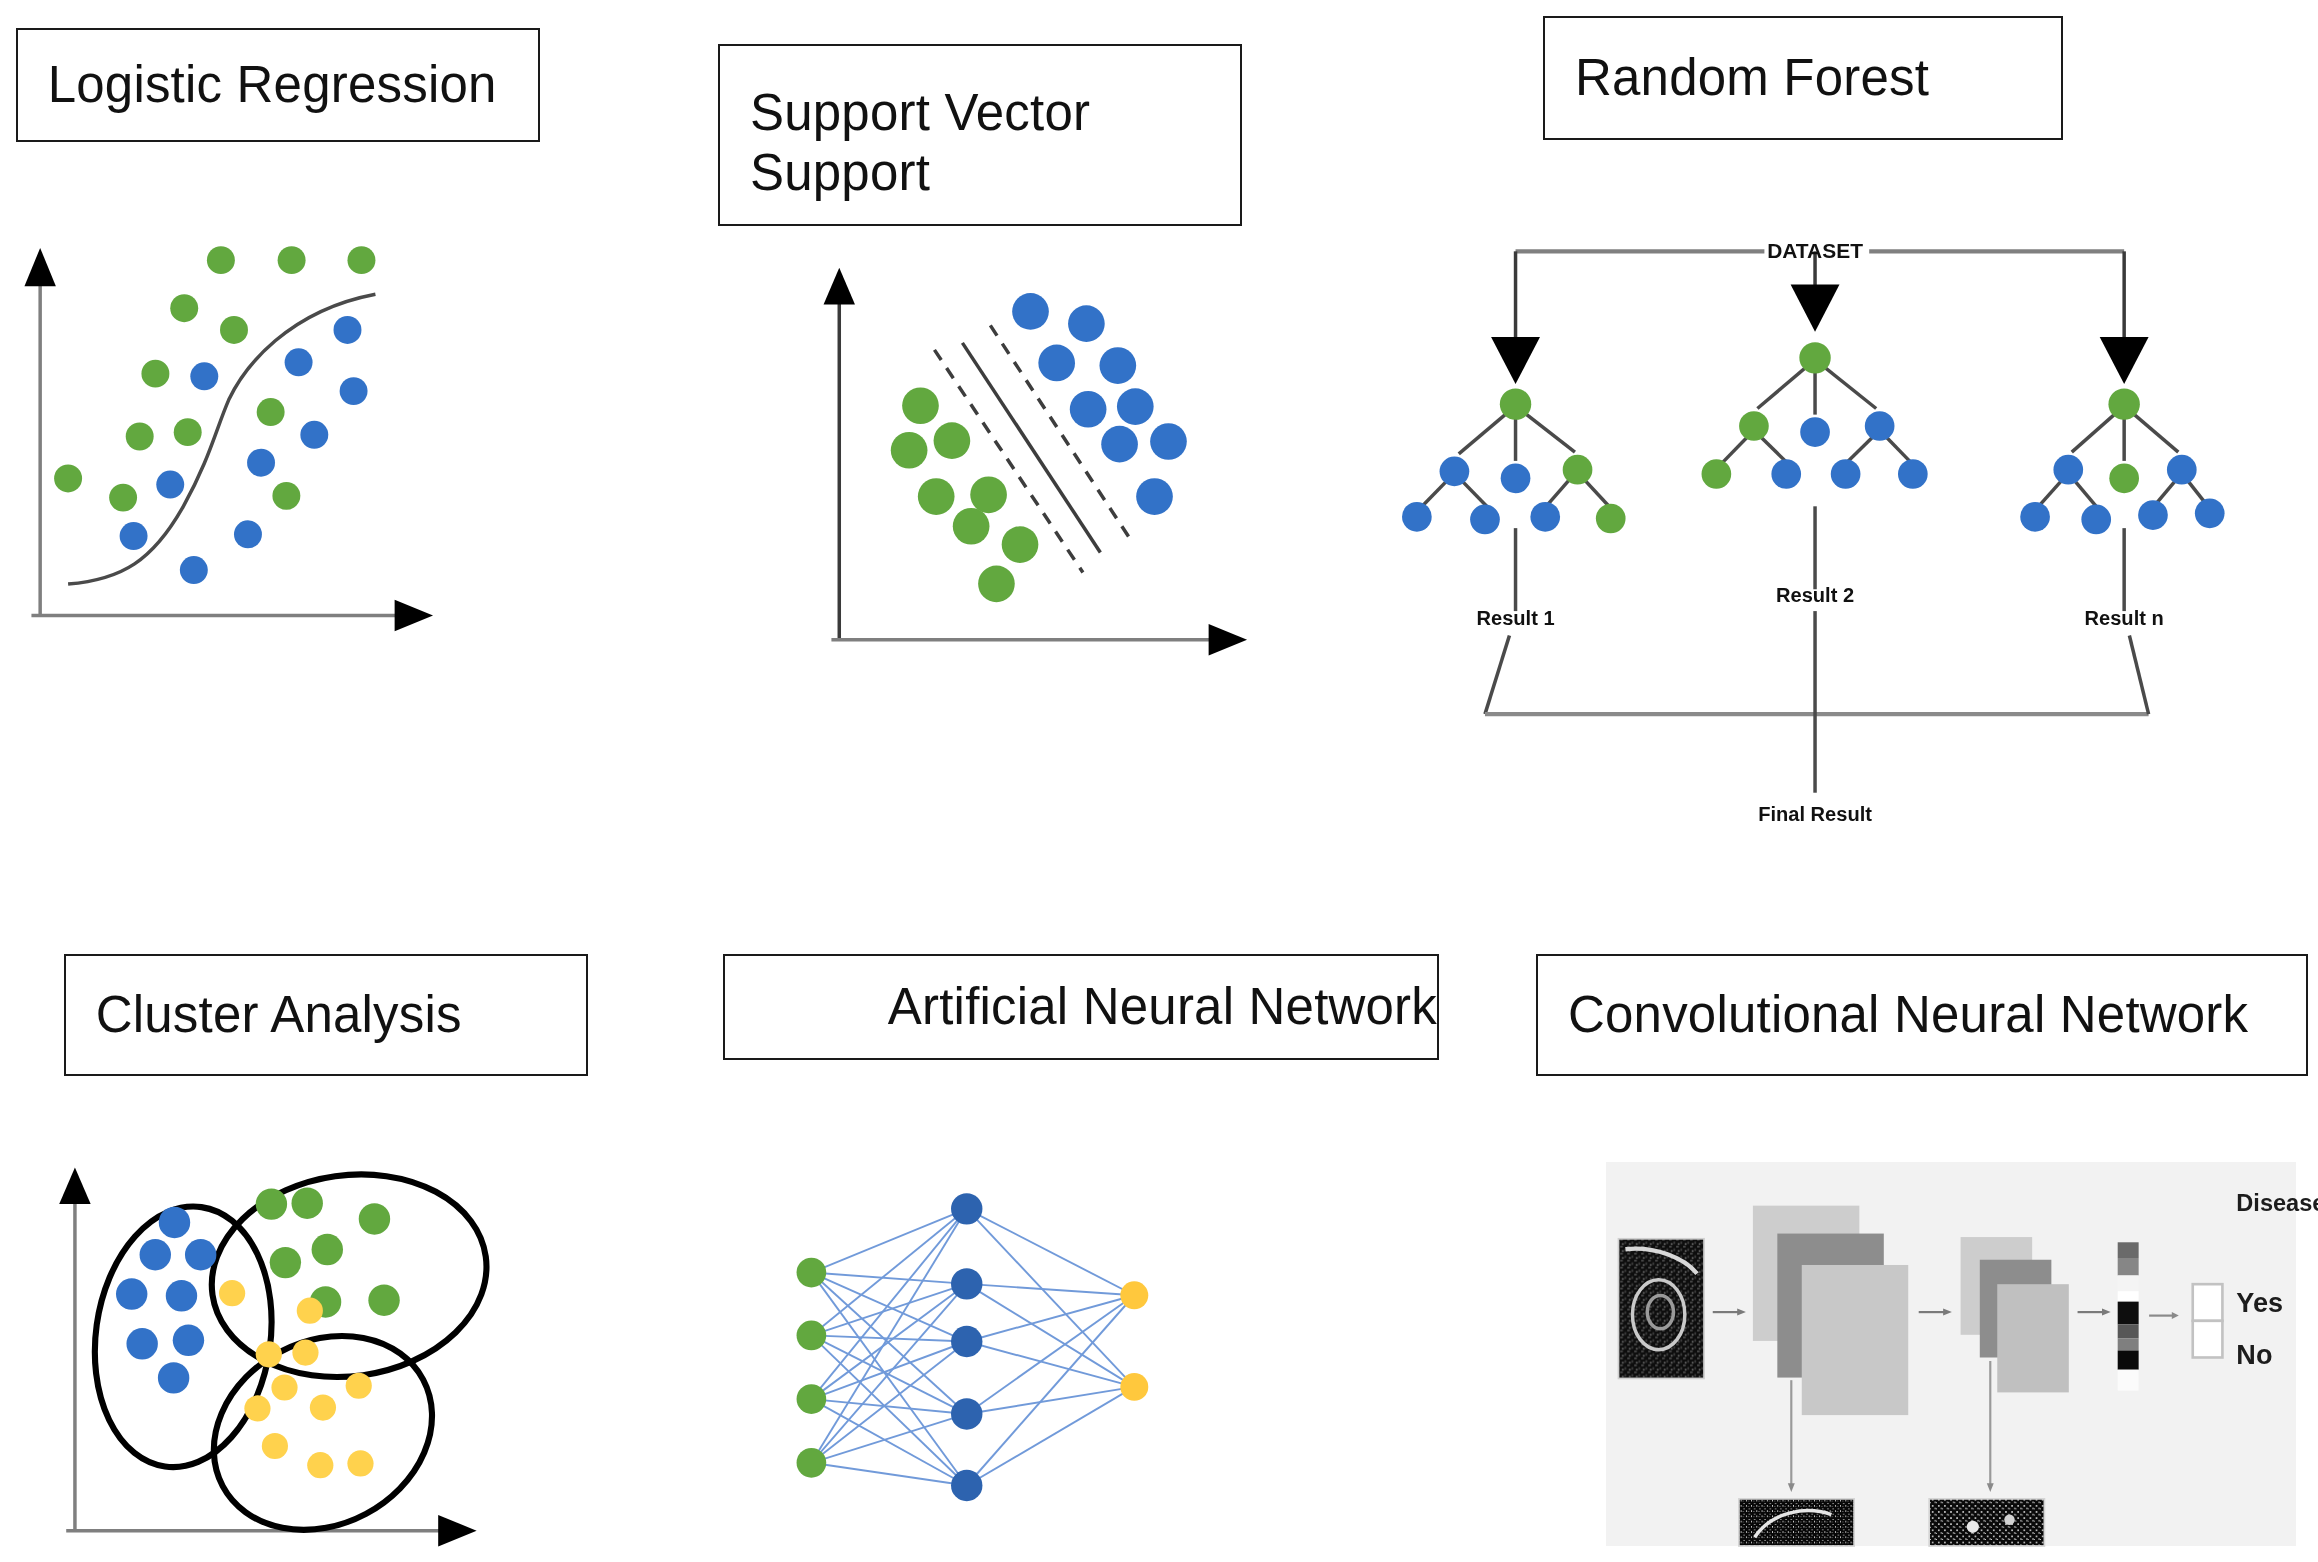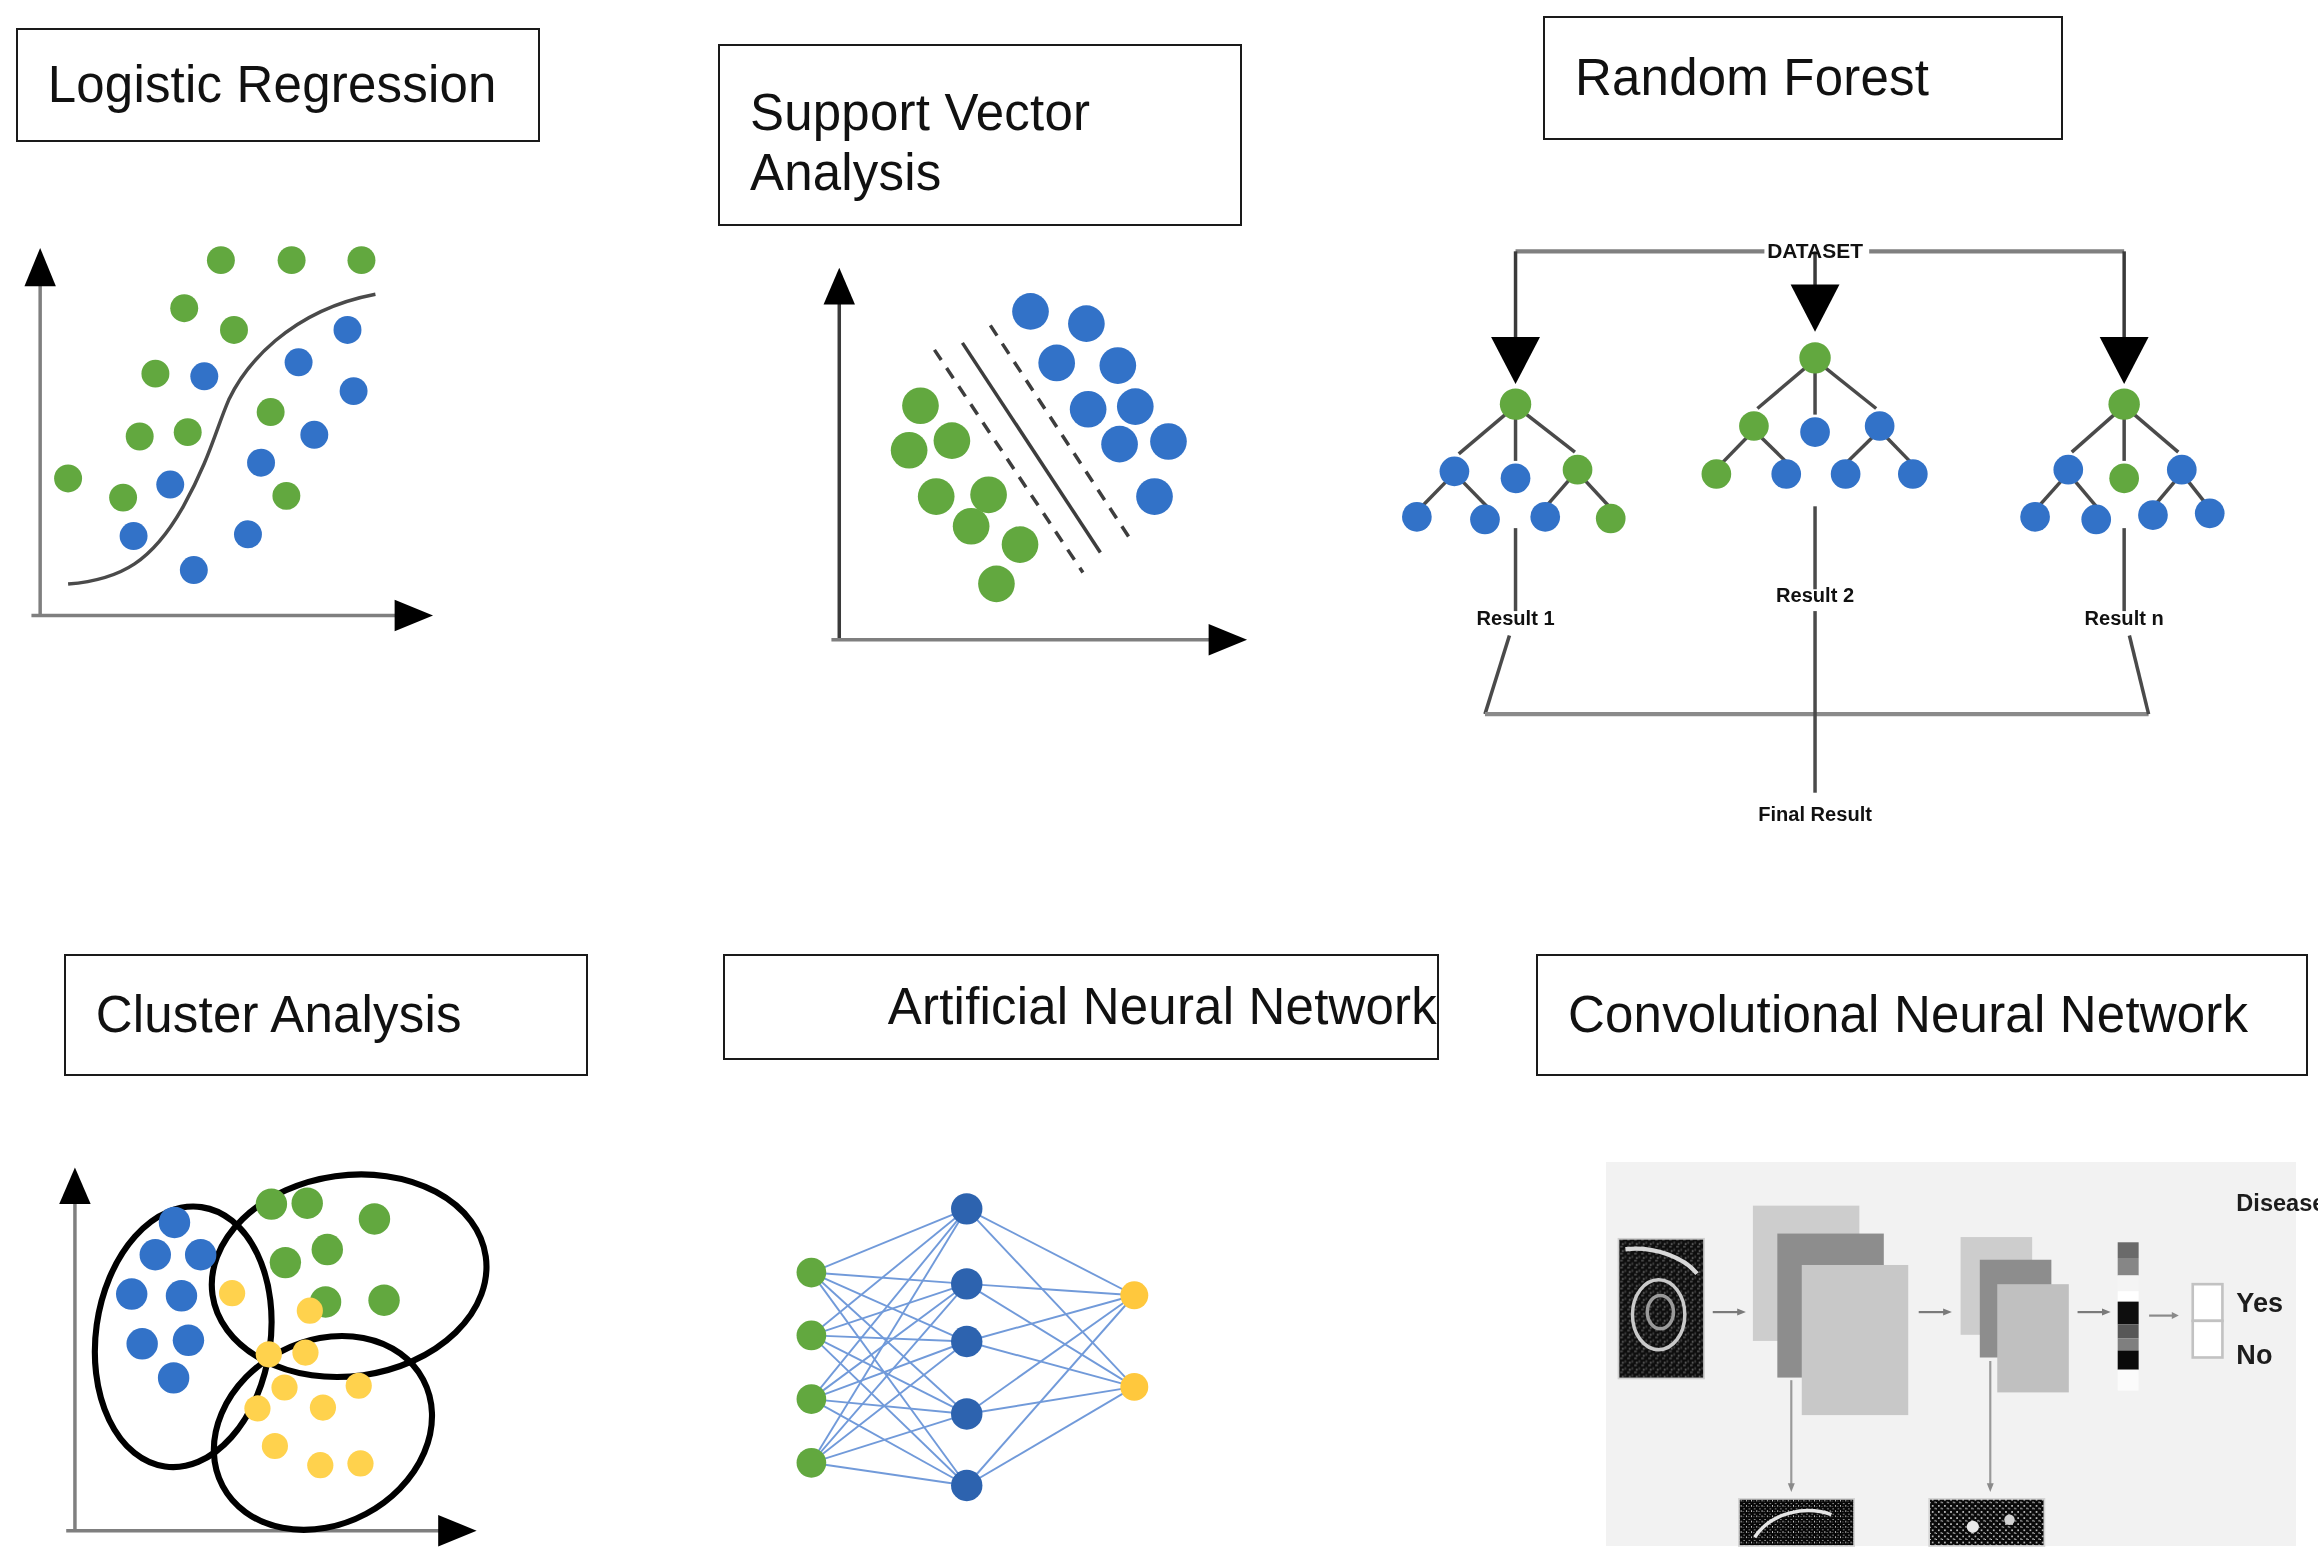--- a/index.html
+++ b/index.html
@@ -96,21 +96,21 @@
       <circle cx="195" cy="305" r="16"></circle>
         <circle cx="153" cy="364" r="16"></circle>
       <circle cx="284" cy="362" r="16"></circle>
         <circle cx="222" cy="403" r="16"></circle>
     </g>
   </svg>
 </div>
 
 <div class="title-box two-line" style="left:718px; top:44px; width:524px; height:182px; flex-direction:column; justify-content:center; align-items:flex-start; padding-top:16px;">
   <span class="title-text">Support Vector</span>
-  <span class="title-text">Analysis</span>
+  <span class="title-text">Support</span>
 </div>
 
 <div class="panel" style="left:786px; top:245px; width:489px; height:428px;">
   <svg width="489" height="428" viewBox="0 0 560 490">
     <g>
       <line x1="61" y1="452" x2="61" y2="62" stroke="#3a3a3a" stroke-width="4"></line>
       <polygon points="61,26 43,68 79,68" fill="#000000"></polygon>
       <line x1="52" y1="452" x2="490" y2="452" stroke="#7f7f7f" stroke-width="4"></line>
       <polygon points="528,452 484,434 484,470" fill="#000000"></polygon>
     </g>

